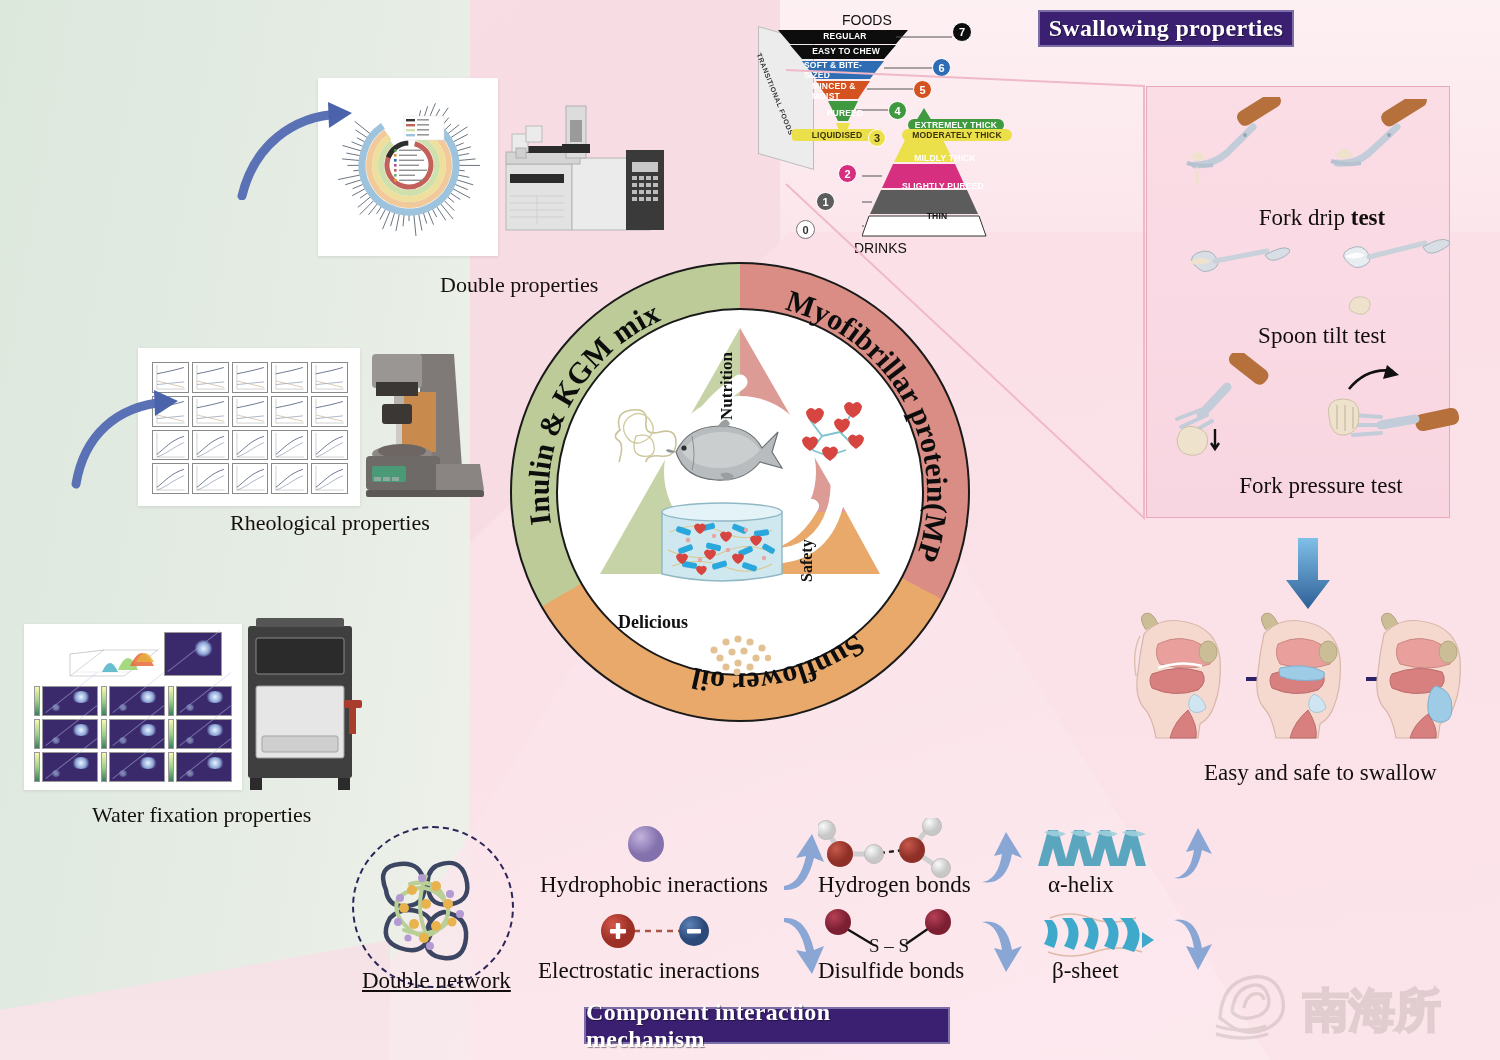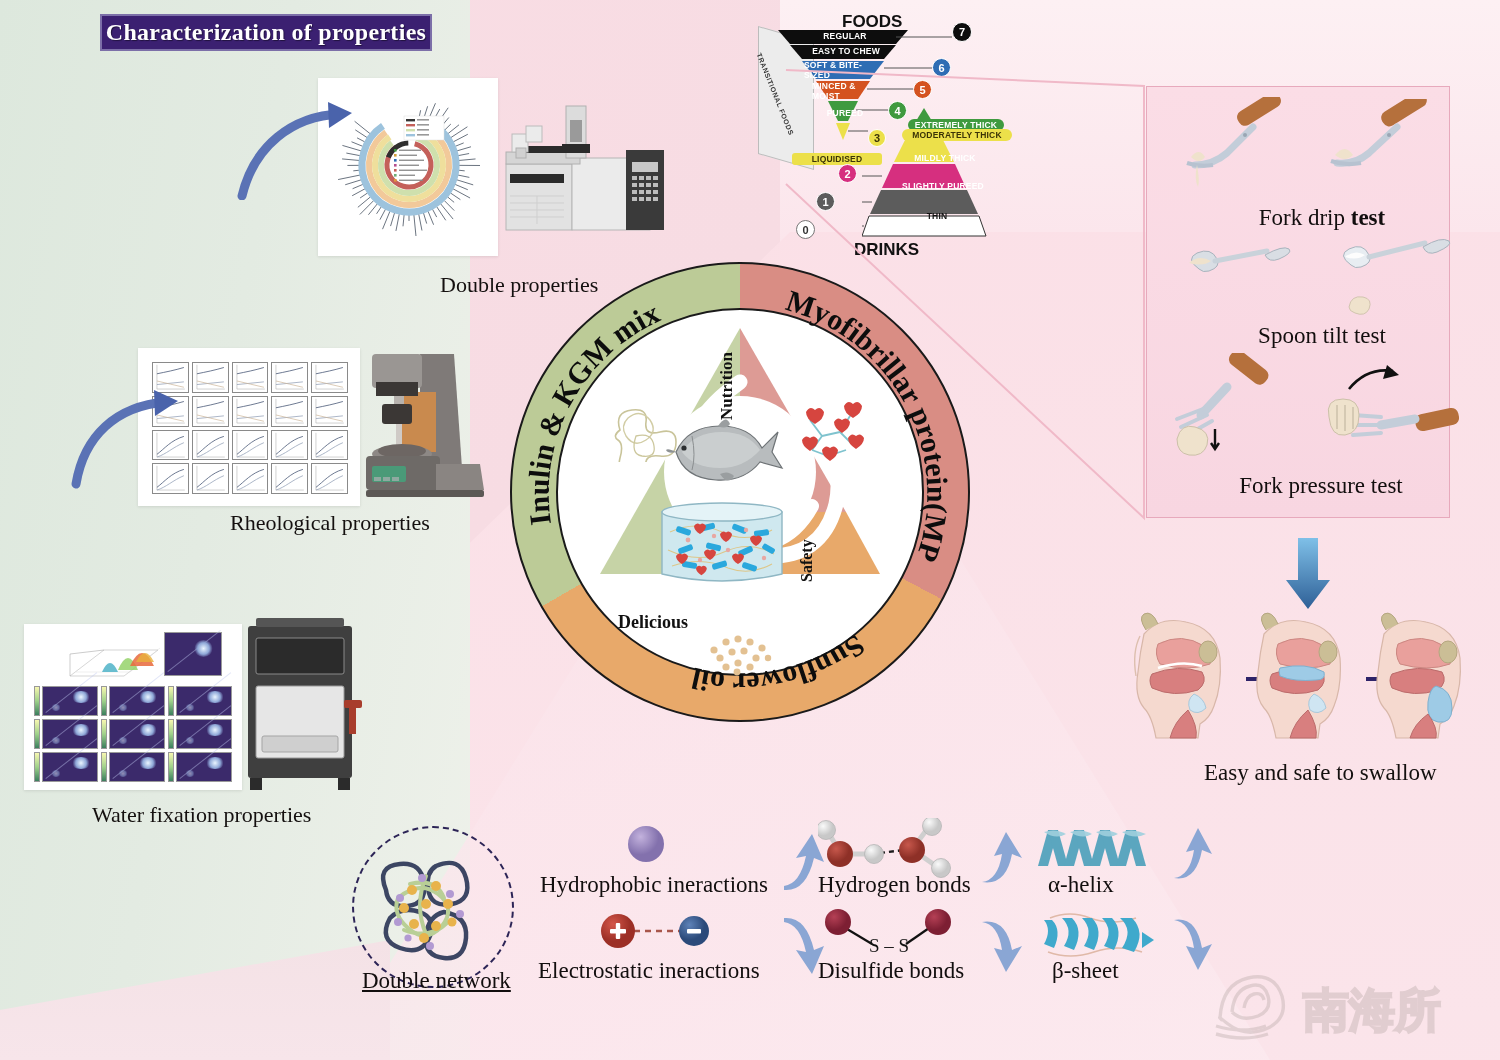--- a/index.html
+++ b/index.html
@@ -98,22 +98,22 @@
   .head{position:absolute;width:110px;height:130px;}
   .smallarrow{position:absolute;width:30px;height:14px;}
 
   
   #iddsi{position:absolute;left:756px;top:12px;width:262px;height:246px;}
   #iddsi .lv{position:absolute;display:flex;align-items:center;justify-content:center;
     font-family:"Liberation Sans",sans-serif;font-weight:bold;font-size:8.5px;letter-spacing:.2px;}
   #iddsi .badge{position:absolute;border-radius:50%;display:flex;align-items:center;
     justify-content:center;font-family:"Liberation Sans",sans-serif;font-weight:bold;
     font-size:11px;color:#fff;border:1.5px solid #fff;}
-  #iddsi .hdr{position:absolute;font-family:"Liberation Sans",sans-serif;font-weight:bold;
-    font-size:17px;color:#111;}
+  #iddsi .hdr{position:absolute;font-family:"Liberation Sans",sans-serif;font-weight:normal;
+    font-size:14px;color:#111;}
   #iddsi .transbox{position:absolute;left:2px;top:22px;width:56px;height:128px;
     background:#ececec;border:1px solid #bcbcbc;transform:skewY(16deg);}
   #iddsi .translabel{position:absolute;left:6px;top:40px;width:100px;
     font-family:"Liberation Sans",sans-serif;font-weight:bold;font-size:7px;color:#333;
     transform:rotate(68deg);transform-origin:left top;letter-spacing:.5px;}
 
   
   .mechcap{position:absolute;font-size:23px;color:#120e0e;white-space:nowrap;}
   .dnet{position:absolute;left:352px;top:826px;width:162px;height:162px;
     border:2.5px dashed #2c2456;border-radius:50%;}
@@ -126,21 +126,22 @@
 
 <div id="stage">
 
   <div class="bg-base"></div>
   <div class="bg-topright"></div>
   <div class="bg-diag"></div>
   <div class="bg-left"></div>
   <div class="bg-wedge"></div>
   <div class="bg-leftlow"></div>
 
-  <div class="plate" id="plate-char">Characterization of properties</div>
+  <div class="plate" id="plate-swal">Swallowing properties</div>
+  <div class="plate" id="plate-mech">Component interaction mechanism</div>
 
   <div class="whitecard" id="sensory-card">
     <svg class="radial" viewBox="0 0 142 142">
       <g transform="translate(71,71)">
         <g id="spokes-g">
             <line x1="10.40" y1="-48.91" x2="11.64" y2="-54.78" stroke="#5a6472" stroke-width="0.9"></line>
             <line x1="15.12" y1="-47.66" x2="18.63" y2="-58.72" stroke="#5a6472" stroke-width="0.9"></line>
             <line x1="19.70" y1="-45.96" x2="26.47" y2="-61.77" stroke="#5a6472" stroke-width="0.9"></line>
             <line x1="24.09" y1="-43.82" x2="30.74" y2="-55.91" stroke="#5a6472" stroke-width="0.9"></line>
             <line x1="28.25" y1="-41.26" x2="39.21" y2="-57.26" stroke="#5a6472" stroke-width="0.9"></line>
@@ -665,21 +666,21 @@
         <line x1="10" y1="94" x2="-48" y2="94"></line>
         <line x1="2" y1="118" x2="-62" y2="118"></line>
       </g>
     </svg>
 
     <div class="lv" style="left:34px;top:18px;width:110px;height:12px;color:#fff;">REGULAR</div>
     <div class="lv" style="left:40px;top:33px;width:100px;height:12px;color:#fff;">EASY TO CHEW</div>
     <div class="lv" style="left:48px;top:52px;width:82px;height:12px;color:#fff;">SOFT &amp; BITE-SIZED</div>
     <div class="lv" style="left:56px;top:73px;width:70px;height:12px;color:#fff;">MINCED &amp; MOIST</div>
     <div class="lv" style="left:60px;top:95px;width:58px;height:12px;color:#fff;">PUREED</div>
-    <div class="lv" style="left:36px;top:117px;width:90px;height:12px;color:#3b3406;background:#ece04a;border-radius:3px;margin-top:24px;">LIQUIDISED</div>
+    <div class="lv" style="left:36px;top:117px;width:90px;height:12px;color:#3b3406;background:#ece04a;border-radius:3px;">LIQUIDISED</div>
 
     <div class="lv" style="left:152px;top:107px;width:96px;height:12px;color:#fff;background:#3f9a3f;border-radius:6px;">EXTREMELY THICK</div>
     <div class="lv" style="left:146px;top:117px;width:110px;height:12px;color:#3b3406;background:#ece04a;border-radius:6px;">MODERATELY THICK</div>
     <div class="lv" style="left:146px;top:140px;width:86px;height:12px;color:#fff;">MILDLY THICK</div>
     <div class="lv" style="left:140px;top:168px;width:94px;height:12px;color:#fff;">SLIGHTLY PUREED</div>
     <div class="lv" style="left:146px;top:198px;width:70px;height:12px;color:#111;">THIN</div>
 
     <div class="badge" style="left:196px;top:10px;width:20px;height:20px;background:#0d0d0d;">7</div>
     <div class="badge" style="left:176px;top:46px;width:19px;height:19px;background:#2e6db4;">6</div>
     <div class="badge" style="left:157px;top:68px;width:19px;height:19px;background:#d4521f;">5</div>

